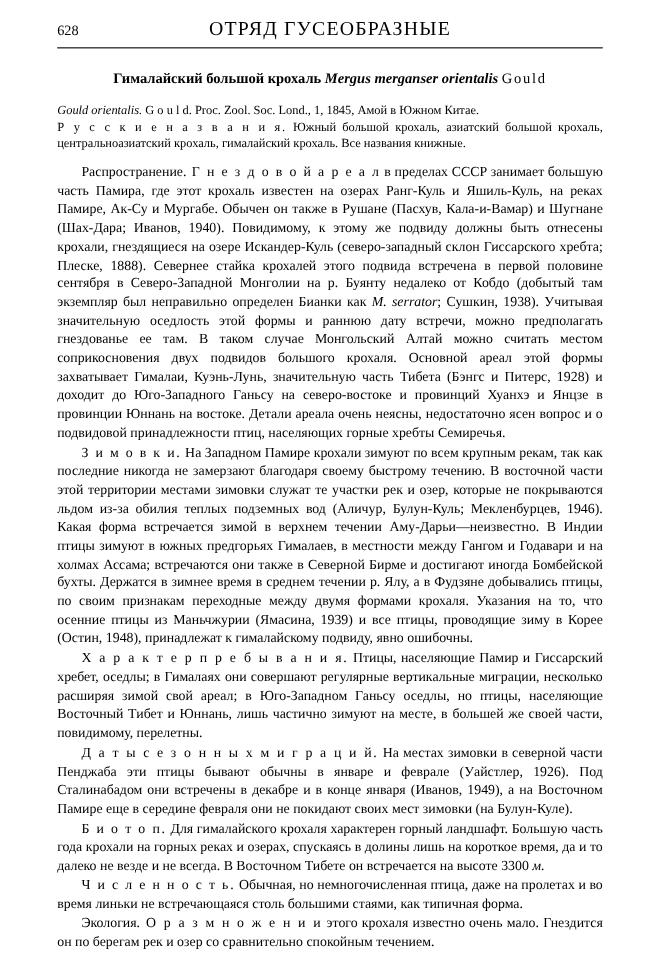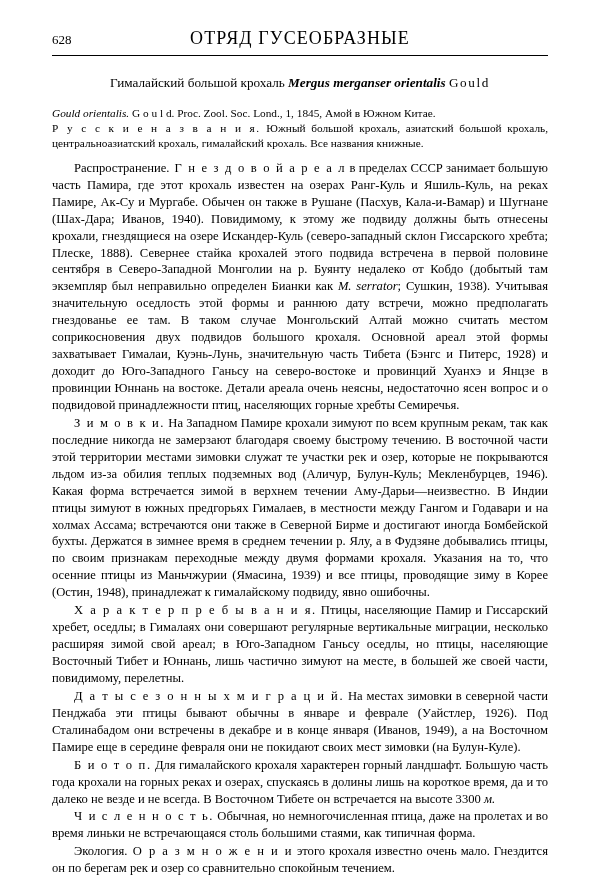--- a/index.html
+++ b/index.html
@@ -11,21 +11,21 @@
     height: 884px;
     background: #ffffff;
     font-family: "Liberation Serif", serif;
     color: #000000;
   }
   .page {
     position: relative;
     width: 600px;
     height: 643px;
     box-sizing: border-box;
-    padding: 28px 52px 20px 52px;
+    padding: 16px 52px 20px 52px;
   }
   .header {
     display: flex;
     align-items: baseline;
     font-size: 12.5px;
     letter-spacing: 0.5px;
   }
   .header .folio {
     width: 60px;
     text-align: left;
@@ -44,21 +44,21 @@
     border-top: 1.2px solid #000;
     margin: 6px 0 18px 0;
   }
   .species-heading {
     text-align: center;
     font-size: 13.2px;
     margin-bottom: 14px;
     line-height: 1.35;
   }
   .species-heading .ru {
-    font-weight: normal;
+    font-weight: bold;
   }
   .species-heading .latin {
     font-style: italic;
     font-weight: bold;
   }
   .species-heading .author {
     letter-spacing: 1.6px;
   }
   .cite {
     font-size: 11.3px;

